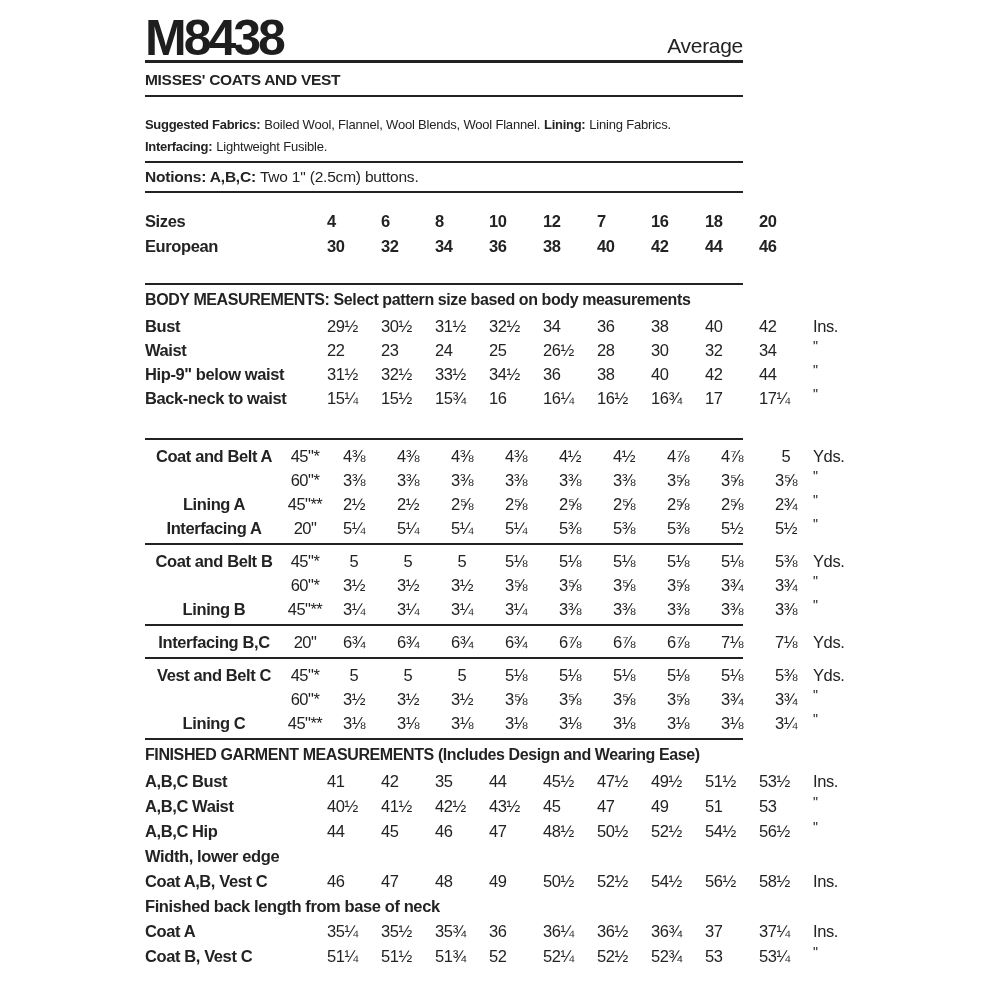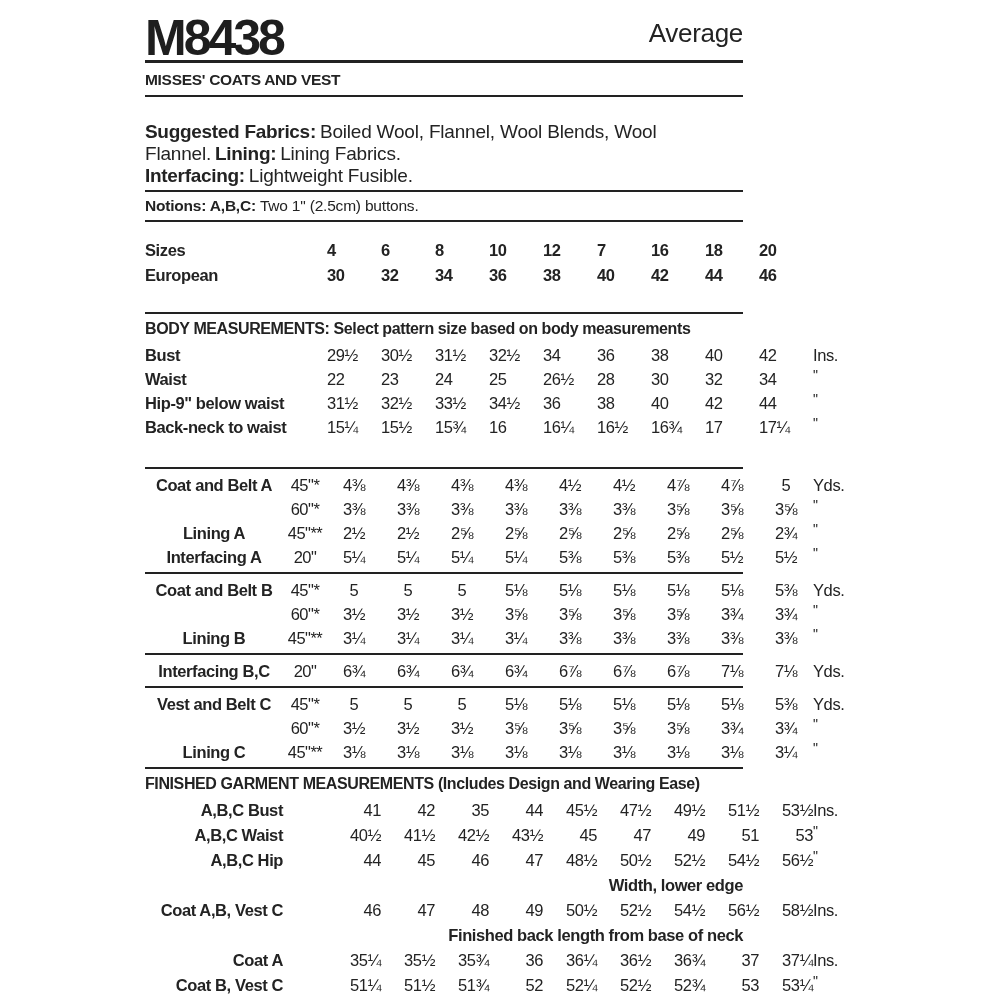--- a/index.html
+++ b/index.html
@@ -17,25 +17,25 @@
   }
   .rule { height: 2px; background: #222; width: 100%; }
   .rule.thick { height: 3px; }
 
   
   .hdr-row { display: flex; justify-content: space-between; align-items: flex-end; height: 46px; }
   .pattern-number {
     font-size: 50px; font-weight: bold; letter-spacing: -3px;
     line-height: 44px; color: #1e1e1e;
   }
-  .difficulty { font-size: 26px; letter-spacing: -0.3px; line-height: 26px; padding-bottom: 14px; }
+  .difficulty { font-size: 21px; letter-spacing: -0.3px; line-height: 26px; padding-bottom: 1px; }
   .doc-title { margin-top: 8px; font-size: 15.5px; font-weight: bold; letter-spacing: -0.3px; line-height: 18px; }
   .title-rule { margin-top: 6px; }
 
-  .fabrics { margin-top: 24px; font-size: 19px; line-height: 22px; letter-spacing: -0.2px; }
+  .fabrics { margin-top: 17px; font-size: 13px; line-height: 22px; letter-spacing: -0.2px; }
   .fabrics b { letter-spacing: -0.3px; }
   .seg + .seg { margin-left: 4px; }
   .fab-rule { margin-top: 3px; }
   .notions { margin-top: 3px; font-size: 15.5px; line-height: 22px; letter-spacing: -0.2px; }
   .notions-rule { margin-top: 3px; }
 
   
   .t-row {
     display: grid;
     grid-template-columns: 138px 44px repeat(9, 54px) 1fr;
@@ -54,21 +54,21 @@
   .sizes-table .t-val { font-weight: bold; }
 
   .body-rule { margin-top: 22px; }
   .section-heading { margin-top: 5px; font-size: 16px; font-weight: bold; letter-spacing: -0.4px; line-height: 20px; }
   .body-table { margin-top: 4px; }
   .body-gap-rule { margin-top: 28px; }
 
   .yardage { padding: 4px 0 3px 0; }
   .yardage .t-row { line-height: 24px; text-align: center; }
 
-  .fin-table { margin-top: 4px; text-align: right; }
+  .fin-table { margin-top: 4px; }
   .fin-table .t-row { line-height: 25px; }
 
   .footer-rule { margin-top: 32px; }
   .footnote { margin-top: 4px; font-size: 15px; letter-spacing: -0.2px; line-height: 20px; }
   .footnote span + span { margin-left: 22px; }
 </style>
 </head>
 <body>
 
 <div class="page">

